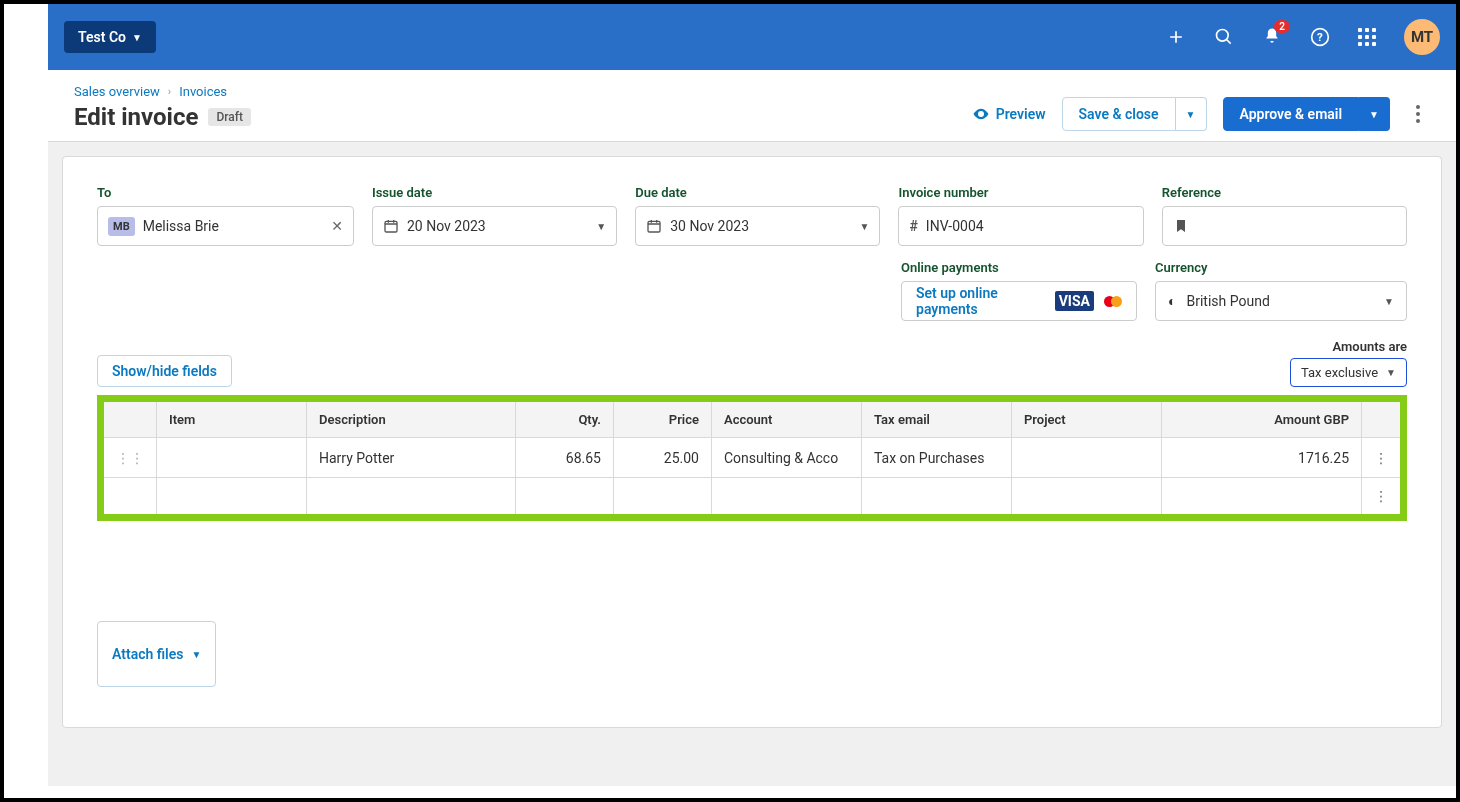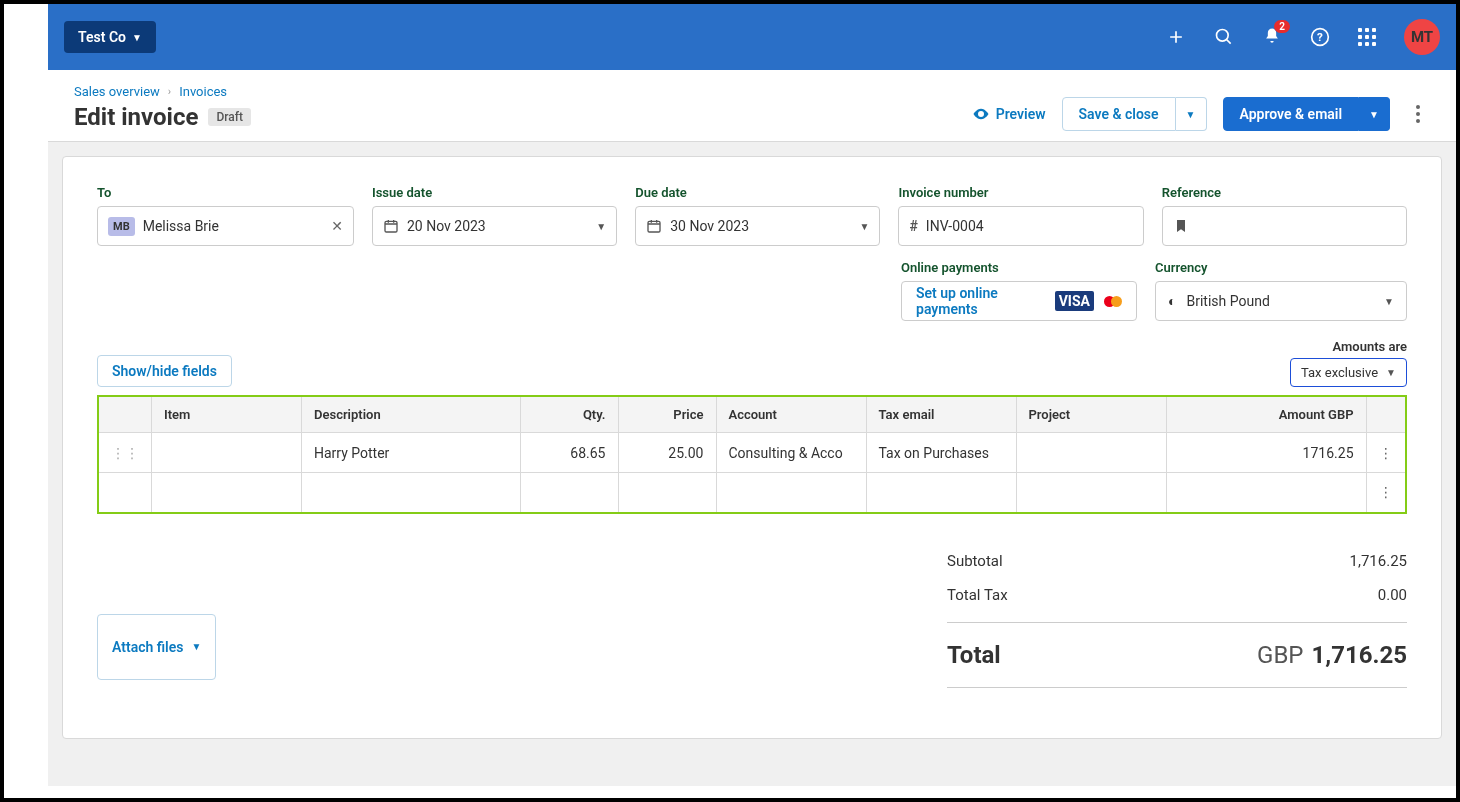--- a/index.html
+++ b/index.html
@@ -9,21 +9,21 @@
 
 .topnav { background: #2a6fc7; height: 66px; display: flex; align-items: center; padding: 0 16px; color: #fff; }
 .org-btn { background: #0c3a78; padding: 8px 14px; border-radius: 4px; display: flex; align-items: center; gap: 6px; font-weight: 600; cursor: pointer; }
 .org-btn .caret { font-size: 10px; }
 .nav-links { display: flex; gap: 28px; margin-left: 28px; font-size: 16px; font-weight: 600; }
 .nav-links div { cursor: pointer; }
 .nav-spacer { flex: 1; }
 .nav-icons { display: flex; align-items: center; gap: 28px; }
 .nav-icon { width: 20px; height: 20px; fill: #fff; cursor: pointer; position: relative; }
 .badge { position: absolute; top: -6px; right: -8px; background: #e82c2c; color: #fff; font-size: 10px; border-radius: 8px; padding: 1px 5px; font-weight: 600; }
-.avatar { width: 36px; height: 36px; border-radius: 50%; background: #ef4444; color: #333; display: flex; align-items: center; justify-content: center; font-weight: 700; cursor: pointer; font-size: 15px; }
+.avatar { width: 36px; height: 36px; border-radius: 50%; background: #fdba74; color: #333; display: flex; align-items: center; justify-content: center; font-weight: 700; cursor: pointer; font-size: 15px; }
 .apps-icon { display: grid; grid-template-columns: repeat(3,4px); grid-template-rows: repeat(3,4px); gap: 3px; cursor:pointer;}
 .apps-icon span { width:4px; height:4px; background:#fff; border-radius:1px; }
 
 
 .subheader { padding: 14px 26px 10px; border-bottom: 1px solid #d9d9d9; display: flex; align-items: flex-end; justify-content: space-between; }
 .breadcrumbs { font-size: 13px; color: #0c7ac0; display:flex; align-items:center; gap:8px;}
 .breadcrumbs .sep { color:#999; font-size:11px;}
 .page-title { font-size: 24px; font-weight: 700; margin-top: 4px; display:flex; align-items:center; gap:10px;}
 .status-pill { background: #e6e6e6; color:#555; font-size:12px; padding:2px 8px; border-radius:3px; font-weight:500;}
 .header-actions { display: flex; align-items: center; gap: 16px; }
@@ -60,21 +60,21 @@
 .cc-mc { display:inline-flex;}
 .cc-mc .c1 { width:11px; height:11px; background:#eb001b; border-radius:50%;}
 .cc-mc .c2 { width:11px; height:11px; background:#f79e1b; border-radius:50%; margin-left:-4px;}
 .currency-box { border:1px solid #ccc; border-radius:4px; height:40px; display:flex; align-items:center; padding:0 12px; gap:10px; cursor:pointer; width:252px;}
 
 .cols-row { display:flex; justify-content:space-between; align-items:flex-end; margin:18px 0 8px;}
 .amounts-are { display:flex; flex-direction:column; align-items:flex-end; gap:4px; font-size:13px;}
 .amounts-select { border:1px solid #1d4ed8; border-radius:4px; padding:6px 10px; display:flex; align-items:center; gap:8px; cursor:pointer;}
 
 
-.line-table { width:100%; border-collapse:collapse; border:2px solid #84cc16;}
+.line-table { width:100%; border-collapse:collapse; border:7px solid #84cc16;}
 .line-table th { background:#f4f4f4; font-weight:600; font-size:13px; padding:10px 12px; text-align:left; border:1px solid #d9d9d9;}
 .line-table td { border:1px solid #d9d9d9; padding:10px 12px; font-size:14px; height:40px;}
 .th-drag { width:40px;}
 .th-item { width:150px;}
 .th-qty, .th-price { width:98px; text-align:right !important;}
 .th-account, .th-tax, .th-project { width:150px;}
 .th-amount { width:200px; text-align:right !important;}
 .th-actions { width:40px;}
 .td-right { text-align:right;}
 .drag-handle { color:#aaa; cursor:grab; text-align:center;}
@@ -300,34 +300,18 @@
           <td class="row-menu">⋮</td>
         </tr>
       </tbody>
     </table>
 
     <div class="footer-row">
       <div class="attach-btn">
         <span>Attach files</span>
         <span style="font-size:10px;">▼</span>
       </div>
-      <div class="totals">
-        <div class="trow">
-              <span>Subtotal</span>
-              <span>1,716.25</span>
-            </div>
-        <div class="trow">
-              <span>Total Tax</span>
-              <span>0.00</span>
-            </div>
-        <div class="tsep"></div>
-        <div class="trow ttotal">
-          <span>Total</span>
-          <span><span class="cur">GBP</span><span>1,716.25</span></span>
-        </div>
-        <div class="tsep"></div>
-      </div>
     </div>
 
   </div>
 </div>
 
 </div>
 
 </body></html>

